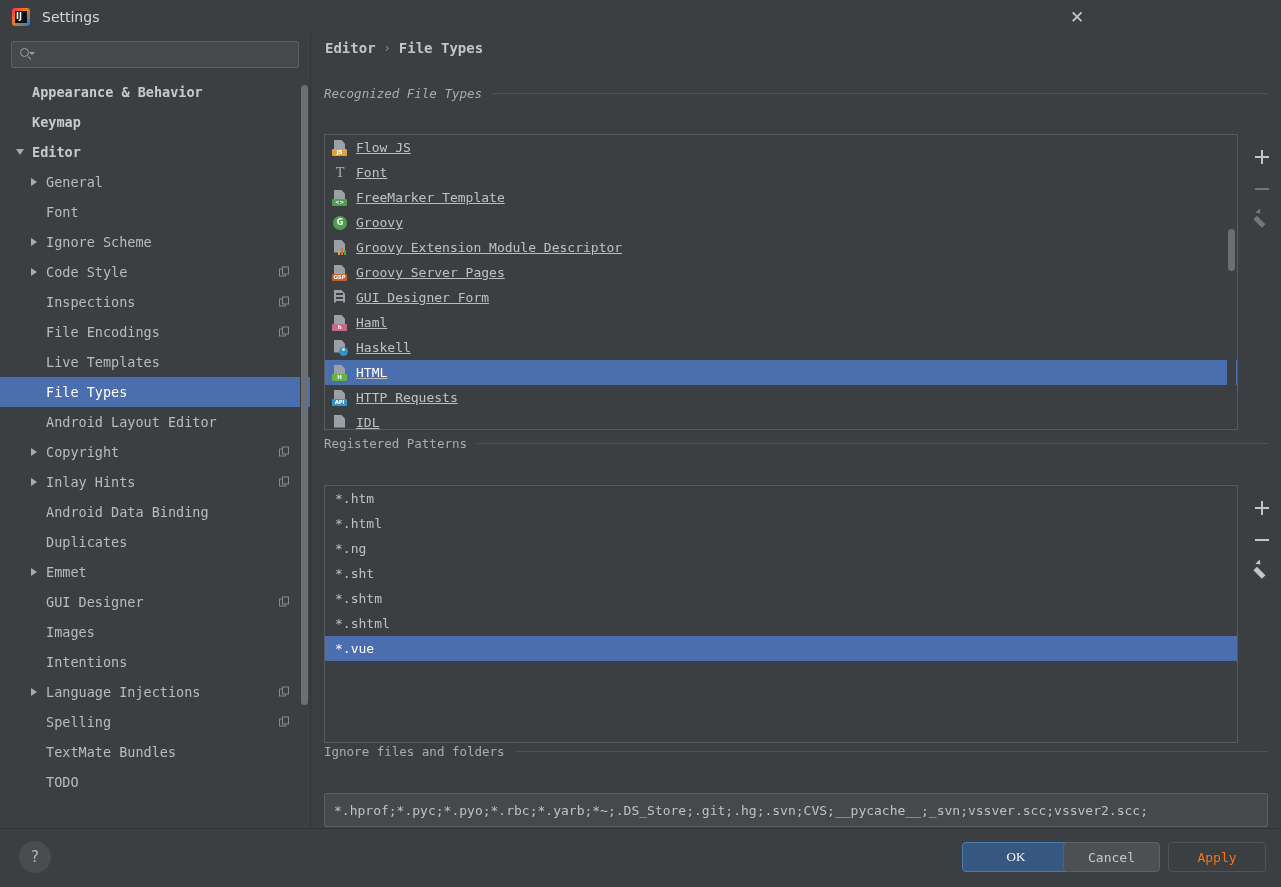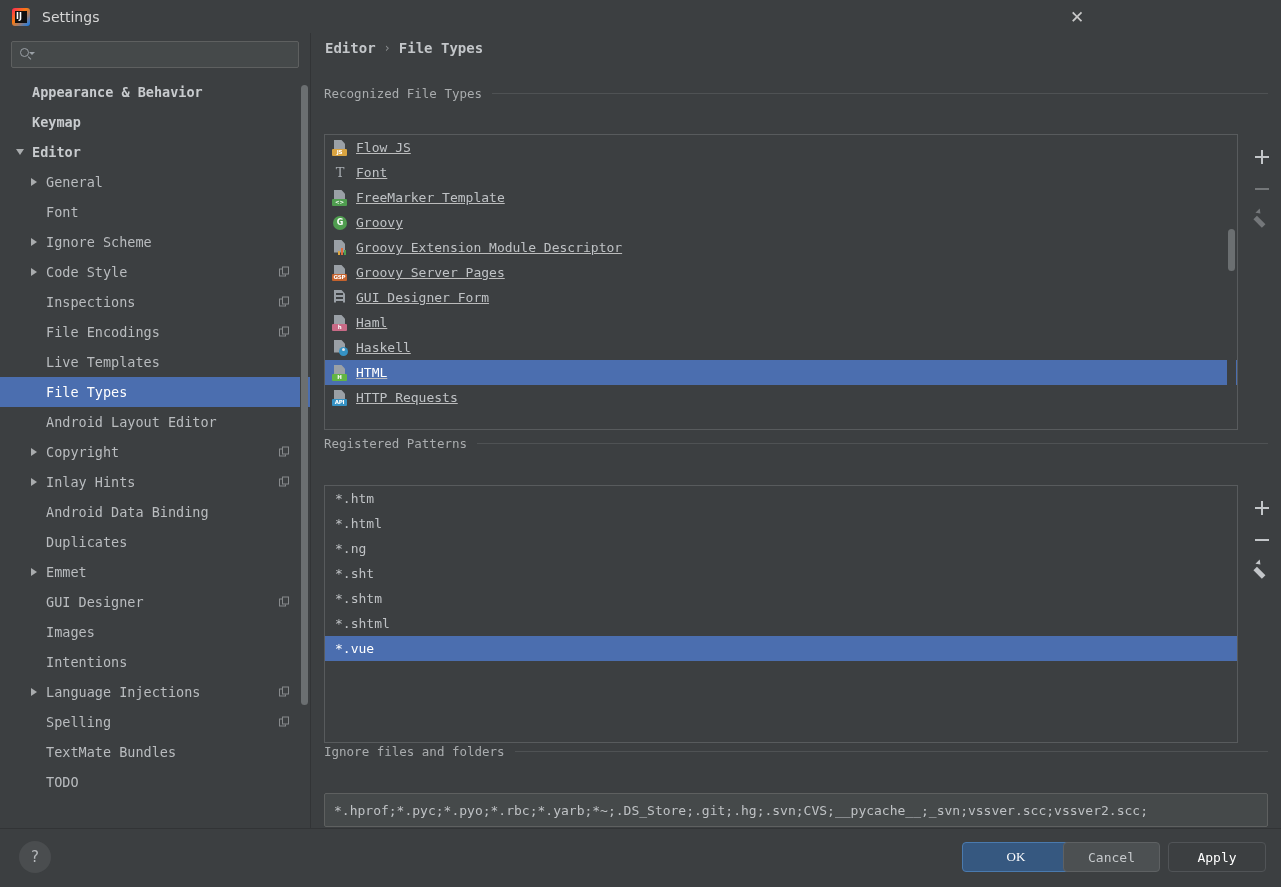--- a/index.html
+++ b/index.html
@@ -261,21 +261,21 @@
   .btn-ok {
     left: 962px; width: 108px; background: #365880;
     border: 1px solid #4a7aae; color: #ffffff; font-family: Liberation Serif, serif;
   }
   .btn-cancel {
     left: 1063px; width: 97px; background: #4c5052;
     border: 1px solid #5e6163; color: #c6c9cc;
   }
   .btn-apply {
     left: 1168px; width: 98px; background: #3c3f41;
-    border: 1px solid #515457; color: #ffffff;
+    border: 1px solid #515457; color: #f97316;
   }
 </style>
 </head>
 <body>
 
 <div class="titlebar">
   <div class="ij-logo">
     <span class="mark">IJ</span>
   </div>
   <div class="title-text">Settings</div>
@@ -445,21 +445,21 @@
 <div class="vsplit"></div>
 
 <div class="main">
 
   <div class="breadcrumb">
     <span>Editor</span>
     <span class="sep">›</span>
     <span>File Types</span>
   </div>
 
-  <div class="grp-label" style="top:53px;">
+  <div class="grp-label" style="top:53px;font-style:italic;">
     <span class="txt">Recognized File Types</span>
     <span class="rule"></span>
   </div>
 
   <div class="listbox" id="recognized-list">
     <div id="recognized-rows">
         <div class="ft-row">
           <span class="ficon">
             <span class="page"></span>
             <span class="badge" style="background:#d9a441">JS</span>
@@ -534,20 +534,26 @@
             <span class="badge" style="background:#62b543">H</span>
           </span>
           <span class="ft-label">HTML</span>
         </div>
         <div class="ft-row">
           <span class="ficon">
             <span class="page"></span>
             <span class="badge" style="background:#3592c4">API</span>
           </span>
           <span class="ft-label">HTTP Requests</span>
+        </div>
+        <div class="ft-row">
+          <span class="ficon">
+            <span class="page"></span>
+          </span>
+          <span class="ft-label">IDL</span>
         </div>
       </div>
     <div class="list-sb-track"></div>
     <div class="list-sb-thumb" style="top:94px;height:42px;"></div>
   </div>
 
   <div class="toolbar" id="recognized-toolbar" style="left:928px;top:101px;">
       <div class="tb-btn">
         <span class=""><span class="ic-plus"></span></span>
       </div>

